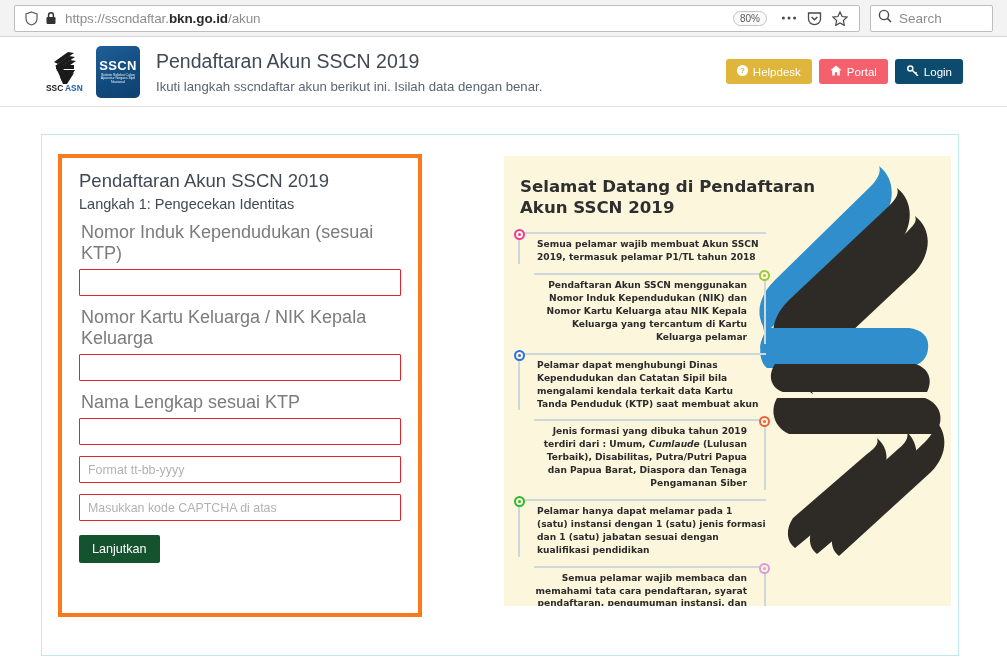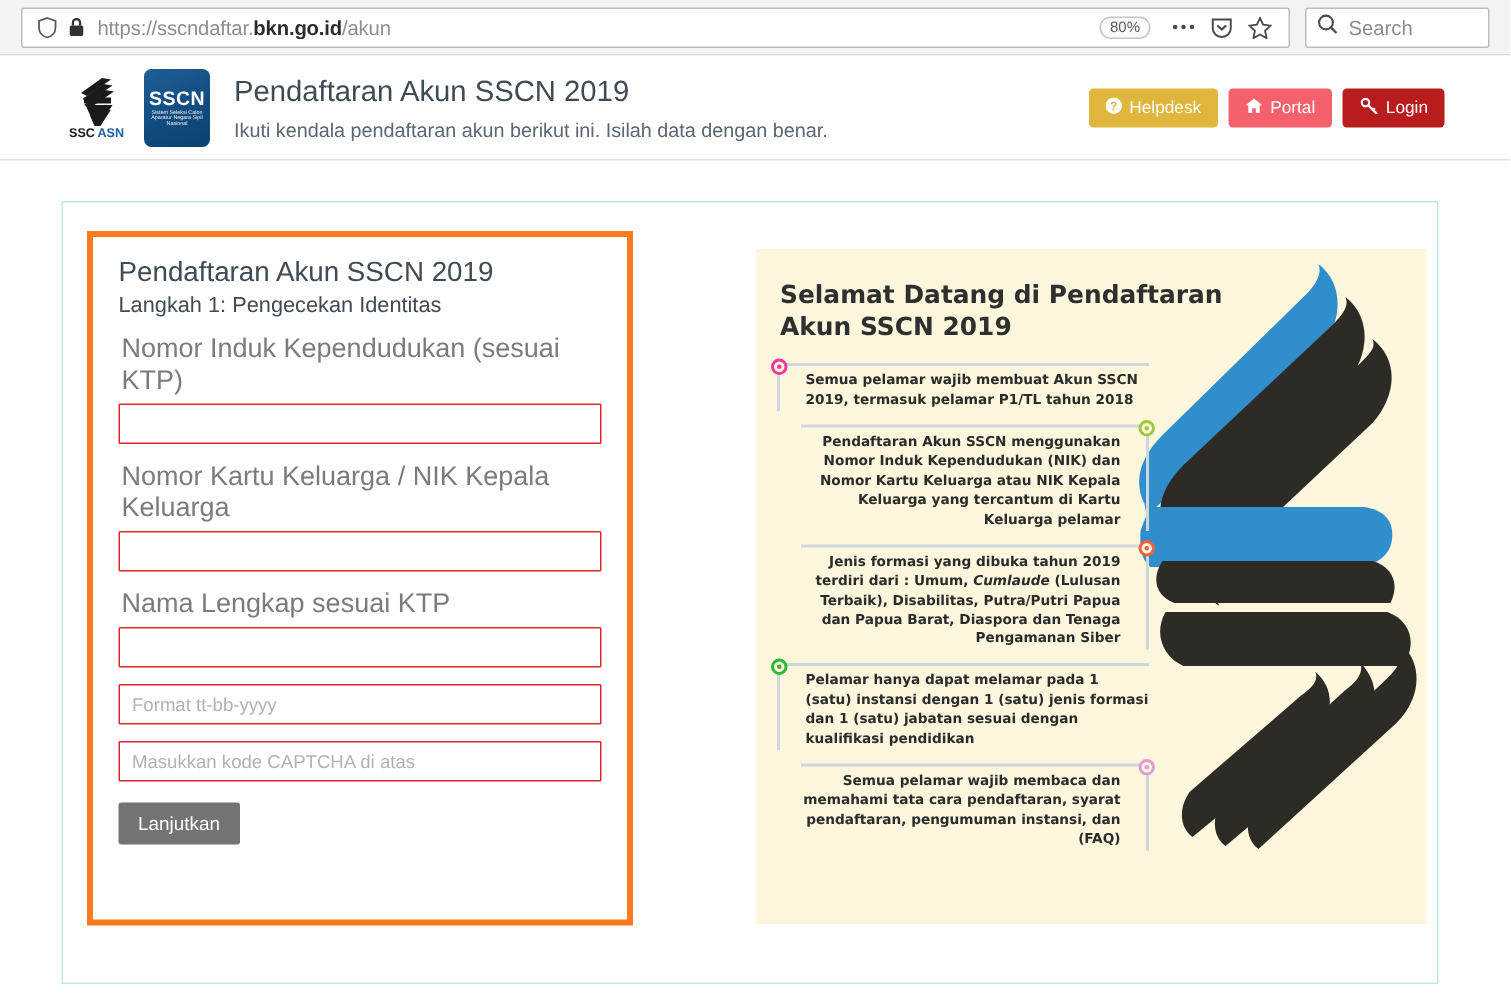--- a/index.html
+++ b/index.html
@@ -143,31 +143,31 @@
   .cap4 { font-size:18px; color:#9a9a9a; margin-left:6px; transform:translateY(2px); }
   .watermark {
     margin-left:24px;
     font-size:12.4px; font-weight:700;
     color:#fb7a1e;
     letter-spacing:0.2px;
     font-family:"DejaVu Sans", sans-serif;
   }
   .submit-btn {
     margin-top:3px;
-    background:#737373; color:#ffffff;
+    background:#14532d; color:#ffffff;
     border:none; border-radius:2px;
     font-size:12.6px; font-family:inherit;
     padding:7px 13px;
     cursor:pointer;
   }
 
   
   .welcome {
     position:absolute;
-    left:462px; top:31px;
+    left:462px; top:21px;
     width:447px; height:450px;
     background:#fcf6dd;
     padding:20px 14px 0 14px;
     overflow:hidden;
   }
   .welcome-title {
     font-size:16.6px; font-weight:700;
     color:#2f2f2f; line-height:1.28;
     margin:0 0 14px 2px;
     max-width:300px;
@@ -276,41 +276,41 @@
       </svg>
     </div>
     <div class="logo-sscn">
       <span class="l1">SSCN</span>
       <span class="l2">Sistem Seleksi Calon
 Aparatur Negara Sipil Nasional</span>
     </div>
   </div>
   <div class="head-text">
     <div class="head-title">Pendaftaran Akun SSCN 2019</div>
-    <div class="head-sub">Ikuti kendala pendaftaran akun berikut ini. Isilah data dengan benar.</div>
+    <div class="head-sub">Ikuti langkah sscndaftar akun berikut ini. Isilah data dengan benar.</div>
   </div>
   <div class="head-btns">
     <button class="hbtn helpdesk" style="background: rgb(223, 182, 59);">
       <span>
         <svg width="11" height="11" viewBox="0 0 11 11">
             <circle cx="5.5" cy="5.5" r="5.5" fill="#fff"></circle>
             <text x="5.5" y="8.3" text-anchor="middle" font-family="Liberation Sans, sans-serif" font-size="8" font-weight="700" fill="#dfb63b">?</text>
           </svg>
       </span>
       <span>Helpdesk</span>
     </button>
     <button class="hbtn portal" style="background: rgb(244, 96, 108);">
       <span>
         <svg width="12" height="11" viewBox="0 0 12 11">
             <path d="M6 0.6 L11.6 5.2 H9.8 V10.4 H7.2 V7.2 H4.8 V10.4 H2.2 V5.2 H0.4 Z" fill="#fff"></path>
           </svg>
       </span>
       <span>Portal</span>
     </button>
-    <button class="hbtn login" style="background: #b91c1c; padding-left: 12px;">
+    <button class="hbtn login" style="background: #0c4a6e; padding-left: 12px;">
       <span>
         <svg width="12" height="11" viewBox="0 0 12 11">
             <circle cx="3.3" cy="3.4" r="2.5" fill="none" stroke="#fff" stroke-width="1.5"></circle>
             <path d="M5.2 5.2 L11 11" stroke="#fff" stroke-width="1.5"></path>
             <path d="M8.4 8.4 L9.6 7.2" stroke="#fff" stroke-width="1.5"></path>
           </svg>
       </span>
       <span>Login</span>
     </button>
   </div>
@@ -372,20 +372,24 @@
       <div class="info-item left">
         <span class="dot" style="color: rgb(240, 57, 154);"></span>
         <span class="txt">Semua pelamar wajib membuat Akun SSCN 2019, termasuk pelamar P1/TL tahun 2018</span>
       </div>
 
       <div class="info-item right">
         <span class="dot" style="color: rgb(157, 201, 59);"></span>
         <span class="txt">Pendaftaran Akun SSCN menggunakan Nomor Induk Kependudukan (NIK) dan Nomor Kartu Keluarga atau NIK Kepala Keluarga yang tercantum di Kartu Keluarga pelamar</span>
       </div>
 
+      <div class="info-item left">
+        <span class="dot" style="color: rgb(47, 111, 224);"></span>
+        <span class="txt">Pelamar dapat menghubungi Dinas Kependudukan dan Catatan Sipil bila mengalami kendala terkait data Kartu Tanda Penduduk (KTP) saat membuat akun</span>
+      </div>
 
       <div class="info-item right">
         <span class="dot" style="color: rgb(240, 96, 60);"></span>
         <span class="txt">Jenis formasi yang dibuka tahun 2019 terdiri dari : Umum, <em>Cumlaude</em> (Lulusan Terbaik), Disabilitas, Putra/Putri Papua dan Papua Barat, Diaspora dan Tenaga Pengamanan Siber</span>
       </div>
 
       <div class="info-item left">
         <span class="dot" style="color: rgb(47, 184, 50);"></span>
         <span class="txt">Pelamar hanya dapat melamar pada 1 (satu) instansi dengan 1 (satu) jenis formasi dan 1 (satu) jabatan sesuai dengan kualifikasi pendidikan</span>
       </div>

